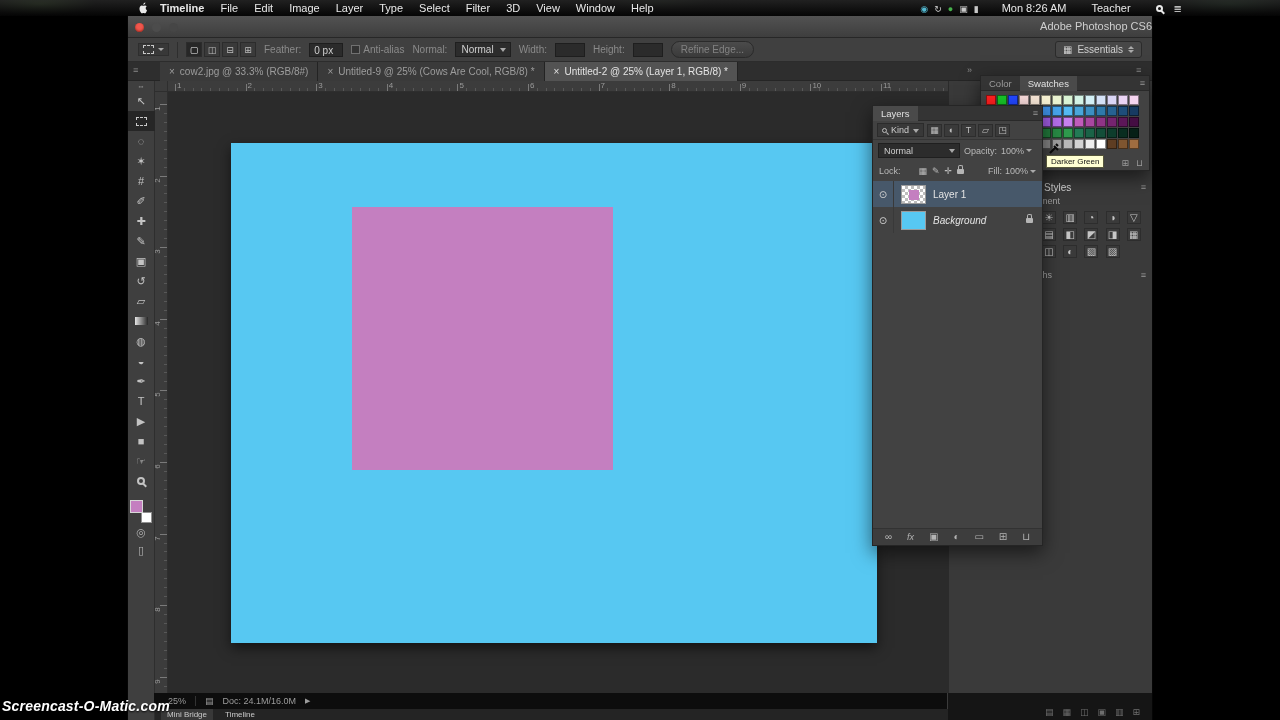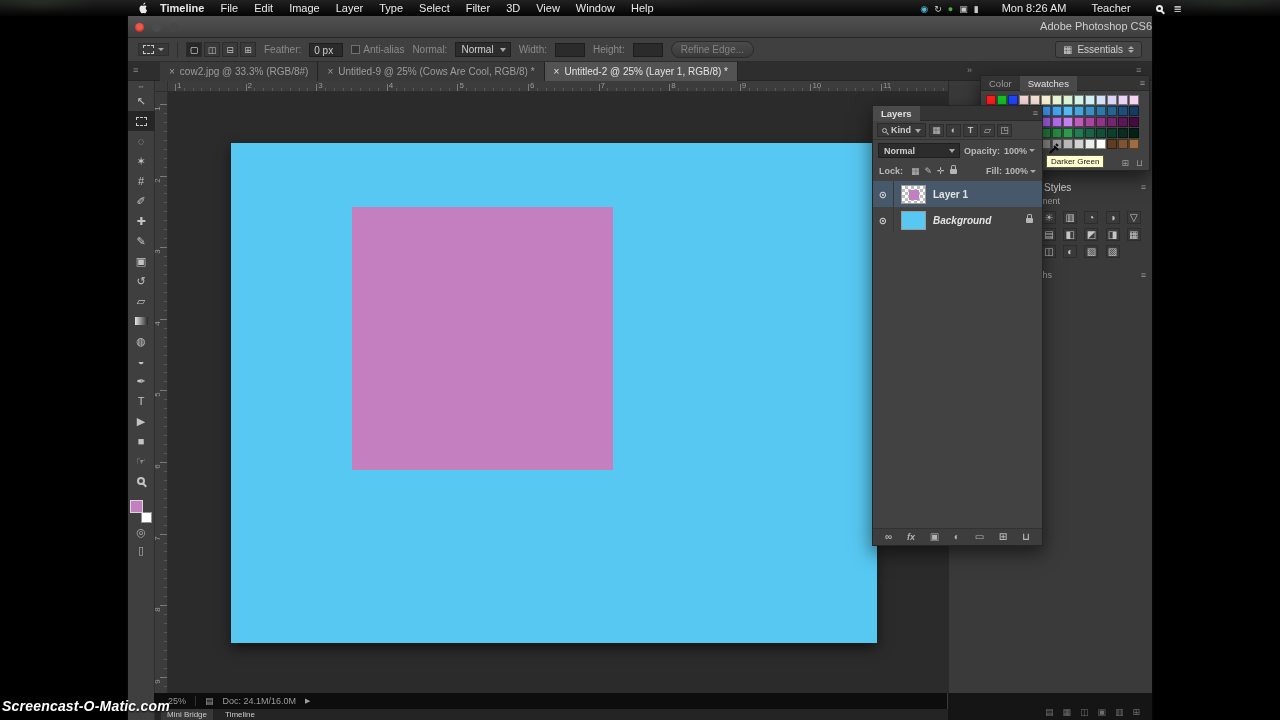--- a/index.html
+++ b/index.html
@@ -117,32 +117,32 @@
 #styles-col{position:absolute;left:904px;top:118px;width:120px;z-index:8;color:#cfcfcf;}
 #styles-head{display:flex;align-items:center;height:14px;padding:0 6px 0 12px;font-size:10px;color:#dcdcdc;}
 #styles-head .ptab-menu{padding-right:0;}
 .frag{height:13px;padding-left:8px;font-size:9px;color:#a5a5a5;display:flex;align-items:center;}
 .frag .ptab-menu{padding-right:6px;}
 #adj-grid{display:grid;grid-template-columns:repeat(5,1fr);gap:4px 6px;padding:4px 10px 4px 10px;}
 .adj-icon{width:14px;height:13px;display:flex;align-items:center;justify-content:center;color:#c6c6c6;
   font-size:10px;background:#3a3a3a;border:1px solid #2d2d2d;}
 #paths-frag{margin-top:6px;}
 
-#panel-layers{left:744px;top:43px;width:171px;height:441px;z-index:25;display:flex;flex-direction:column;font-weight:bold;}
+#panel-layers{left:744px;top:43px;width:171px;height:441px;z-index:25;display:flex;flex-direction:column;}
 #lp-filter{height:19px;display:flex;align-items:center;gap:3px;padding:0 4px;border-bottom:1px solid #353535;}
 .kind-select{position:relative;display:flex;align-items:center;gap:4px;background:#383838;border:1px solid #2b2b2b;
   height:14px;padding:0 14px 0 4px;font-size:9px;color:#ccc;}
 .mini-mag{display:inline-block;width:5px;height:5px;border:1px solid #bbb;border-radius:50%;position:relative;}
 .mini-mag::after{content:"";position:absolute;right:-3px;bottom:-2px;width:3px;height:1px;background:#bbb;transform:rotate(45deg);}
 .f-icon{width:15px;height:13px;background:#3a3a3a;border:1px solid #2d2d2d;color:#bdbdbd;font-size:9px;
   display:flex;align-items:center;justify-content:center;}
 #lp-blend{height:21px;display:flex;align-items:center;gap:4px;padding:0 5px;font-size:9px;color:#b9b9b9;}
 .blend-select{width:82px;height:15px;}
 .val-group{display:flex;align-items:center;gap:2px;}
-#lp-lock{height:20px;display:flex;align-items:center;gap:8px;padding:0 6px;font-size:9px;color:#b9b9b9;}
+#lp-lock{height:20px;display:flex;align-items:center;gap:18px;padding:0 6px;font-size:9px;color:#b9b9b9;}
 .l-icon{color:#bdbdbd;font-size:9px;display:flex;align-items:center;}
 .fill-group{margin-left:auto;display:flex;align-items:center;gap:3px;}
 .padlock{display:inline-block;width:7px;height:5px;background:#b5b5b5;border-radius:1px;position:relative;}
 .padlock::before{content:"";position:absolute;left:1px;top:-4px;width:3px;height:4px;border:1px solid #b5b5b5;
   border-bottom:none;border-radius:2px 2px 0 0;}
 #layer-rows{display:flex;flex-direction:column;}
 .layer-row{height:26px;display:flex;align-items:center;}
 .layer-row.selected{background:#47586a;}
 .eye-cell{width:21px;align-self:stretch;border-right:1px solid #393939;display:flex;align-items:center;justify-content:center;}
 .eye{color:#cfcfcf;font-size:10px;}

